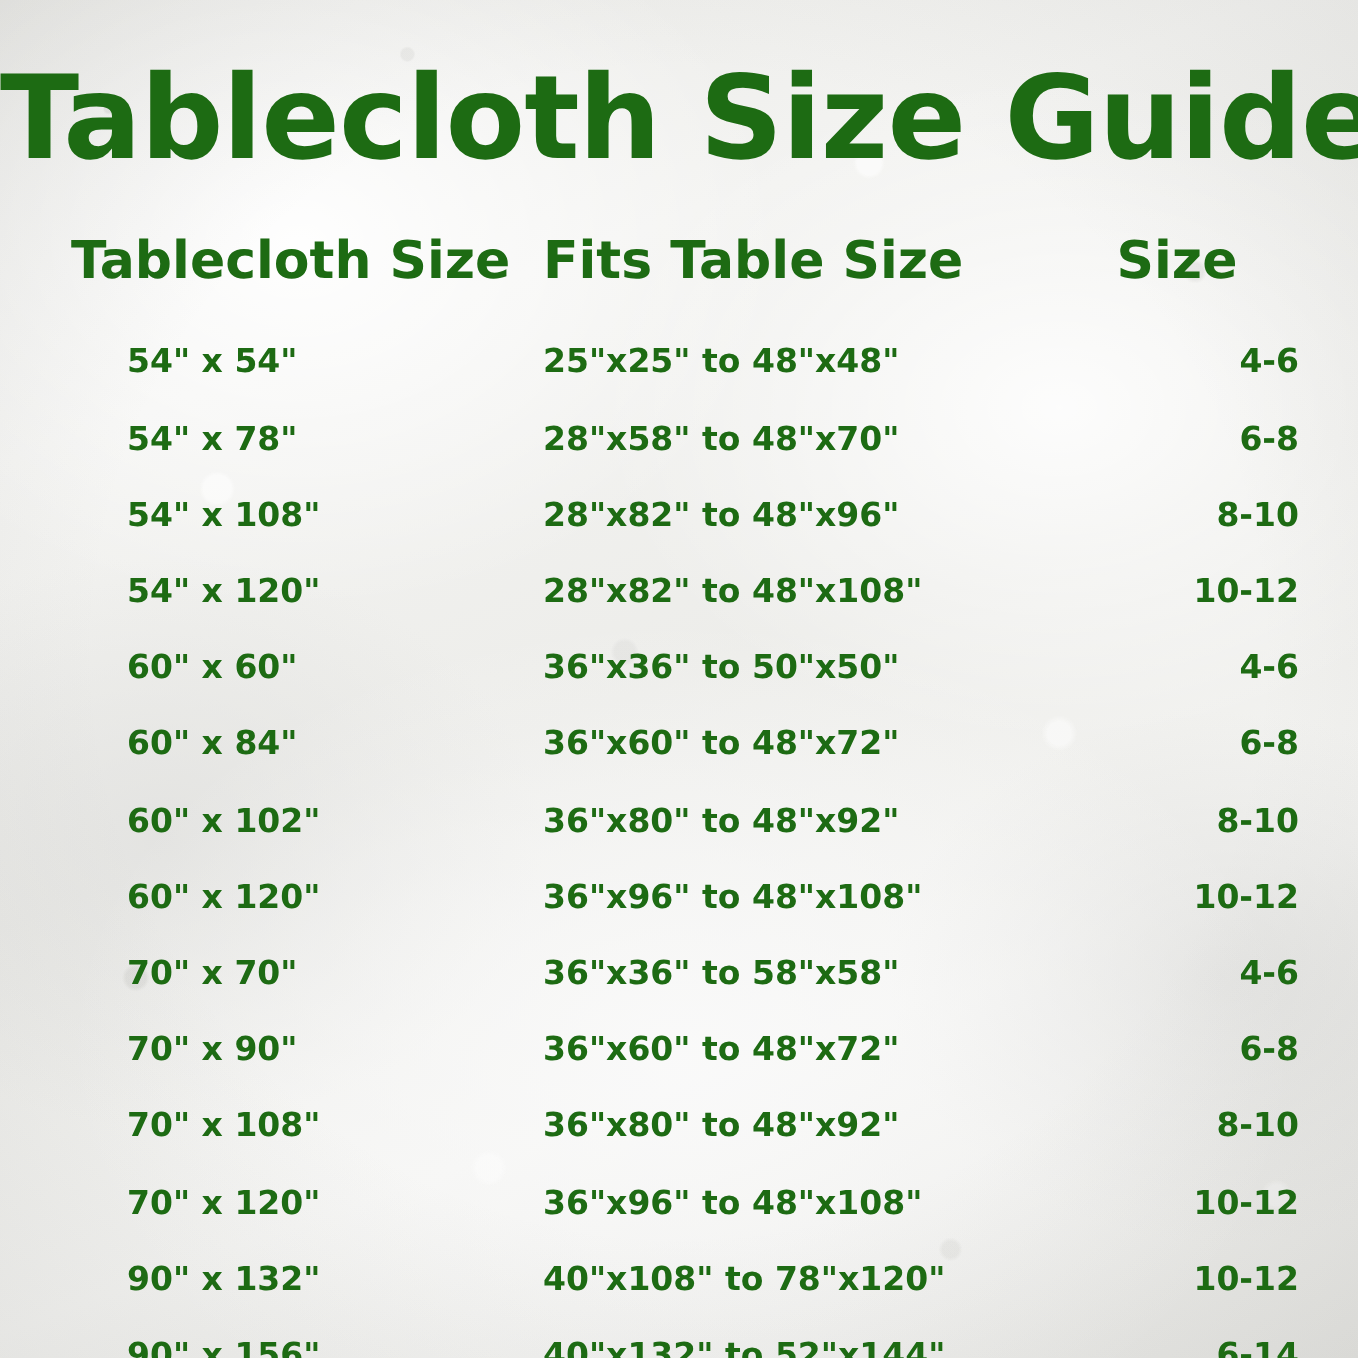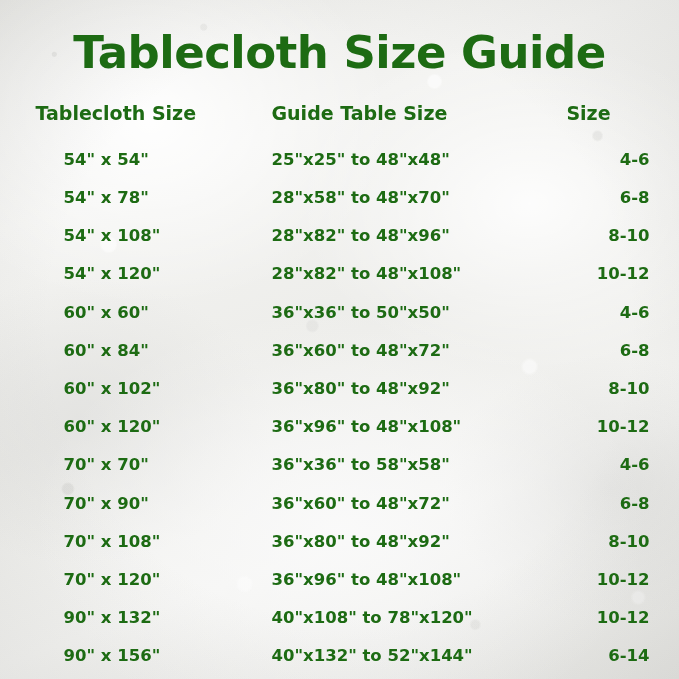--- a/index.html
+++ b/index.html
@@ -52,38 +52,38 @@
   }
   .content {
     position: relative;
     z-index: 2;
     padding: 0;
   }
   .title {
     text-align: center;
     font-family: "DejaVu Sans", sans-serif;
     font-weight: bold;
-    font-size: 45px;
+    font-size: 58px;
     letter-spacing: -0.5px;
     color: #1d6b13;
     margin: 0;
     padding-top: 29px;
     line-height: 1.05;
     white-space: nowrap;
   }
   table.size-table {
     width: 610px;
     margin: 20px auto 0 auto;
     border-collapse: collapse;
     table-layout: fixed;
   }
   table.size-table th {
     font-family: "DejaVu Sans", sans-serif;
     font-weight: bold;
-    font-size: 19px;
+    font-size: 26px;
     color: #1d6b13;
     padding: 6px 0 16px 0;
     text-align: left;
     white-space: nowrap;
   }
   table.size-table th.col-a { width: 232px; padding-left: 6px; }
   table.size-table th.col-b { width: 256px; padding-left: 4px; }
   table.size-table th.col-c { width: 122px; text-align: center; padding-left: 0; }
 
   table.size-table td {
@@ -106,21 +106,21 @@
   <div class="texture"></div>
   <div class="vignette"></div>
 
   <div class="content">
     <h1 class="title">Tablecloth Size Guide</h1>
 
     <table class="size-table">
       <thead>
         <tr>
           <th class="col-a">Tablecloth Size</th>
-          <th class="col-b">Guide Table Size</th>
+          <th class="col-b">Fits Table Size</th>
           <th class="col-c">Size</th>
         </tr>
       </thead>
       <tbody>
         <tr>
           <td class="col-a">54" x 54"</td>
           <td class="col-b">25"x25" to 48"x48"</td>
           <td class="col-c">4-6</td>
         </tr>
         <tr>

